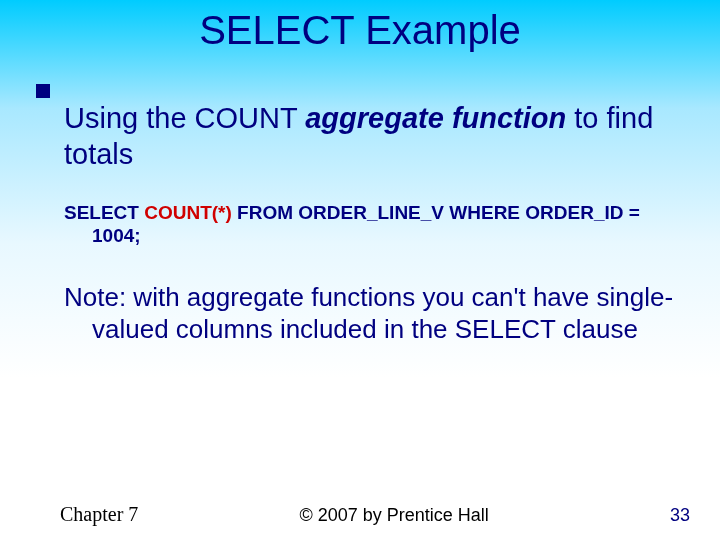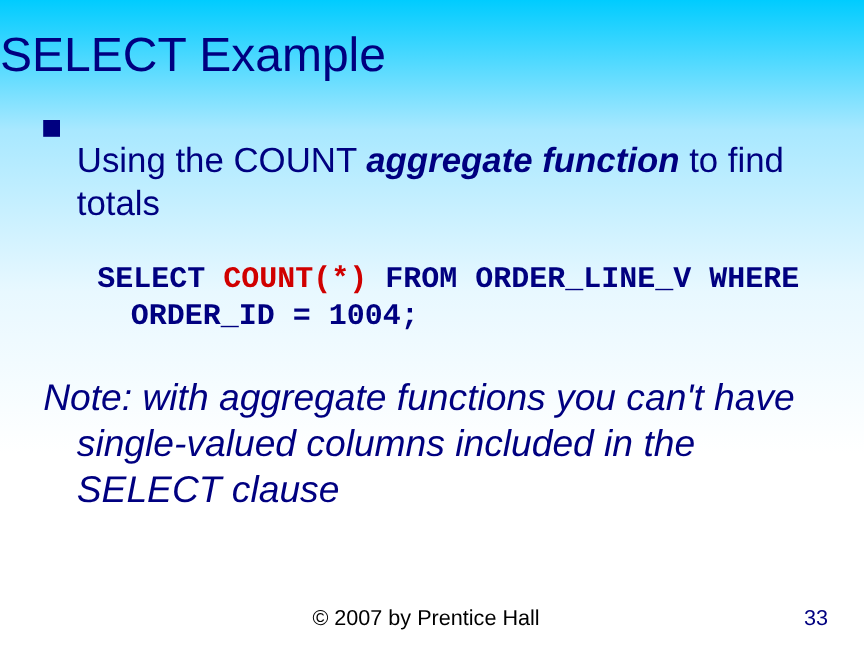--- a/index.html
+++ b/index.html
@@ -11,26 +11,26 @@
     font-family: Tahoma, Verdana, Geneva, sans-serif;
   }
   .slide {
     width: 720px;
     height: 540px;
     background: linear-gradient(to bottom, #00ccff 0%, #a8e8ff 20%, #e8f8ff 45%, #ffffff 70%, #ffffff 100%);
     position: relative;
     box-sizing: border-box;
   }
   .title {
-    text-align: left;
+    text-align: center;
     color: #000080;
     font-size: 40px;
     font-weight: normal;
     line-height: 1.1;
-    padding-top: 24px;
+    padding-top: 8px;
     font-family: Tahoma, Verdana, sans-serif;
   }
   .body {
     padding: 20px 30px 0 36px;
     color: #000080;
   }
   .bullet-row {
     display: flex;
     align-items: flex-start;
     margin-bottom: 28px;
@@ -47,39 +47,39 @@
     font-size: 29px;
     line-height: 1.25;
     font-family: Tahoma, Verdana, sans-serif;
     margin-top: 28px;
   }
   .bullet-text .italic-bold {
     font-style: italic;
     font-weight: bold;
   }
   .sub {
-    font-size: 25px;
+    font-size: 19px;
     line-height: 1.25;
     font-weight: bold;
-    margin-left: 45px;
+    margin-left: 28px;
     padding-left: 28px;
     text-indent: -28px;
     margin-bottom: 34px;
-    font-family: Liberation Mono, monospace;
+    font-family: Liberation Sans, sans-serif;
   }
   .sub .red {
     color: #d00000;
   }
   .note {
-    font-size: 31px;
+    font-size: 26px;
     line-height: 1.22;
+    margin-left: 28px;
     padding-left: 28px;
     text-indent: -28px;
     font-family: Tahoma, Verdana, sans-serif;
-    font-style: italic;
   }
   .footer {
     position: absolute;
     bottom: 14px;
     left: 0;
     width: 720px;
     display: flex;
     align-items: flex-end;
     justify-content: space-between;
     box-sizing: border-box;
@@ -125,17 +125,18 @@
 
     <div class="sub">
       <span>SELECT </span><span class="red">COUNT(*)</span><span> FROM ORDER_LINE_V WHERE ORDER_ID = 1004;</span>
     </div>
 
     <div class="note">Note: with aggregate functions you can't have single-valued columns included in the SELECT clause</div>
 
   </div>
 
   <div class="footer">
+    <div class="footer-left">Chapter 7</div>
     <div class="footer-center">© 2007 by Prentice Hall</div>
     <div class="footer-right">33</div>
   </div>
 
 </div>
 
 </body></html>

